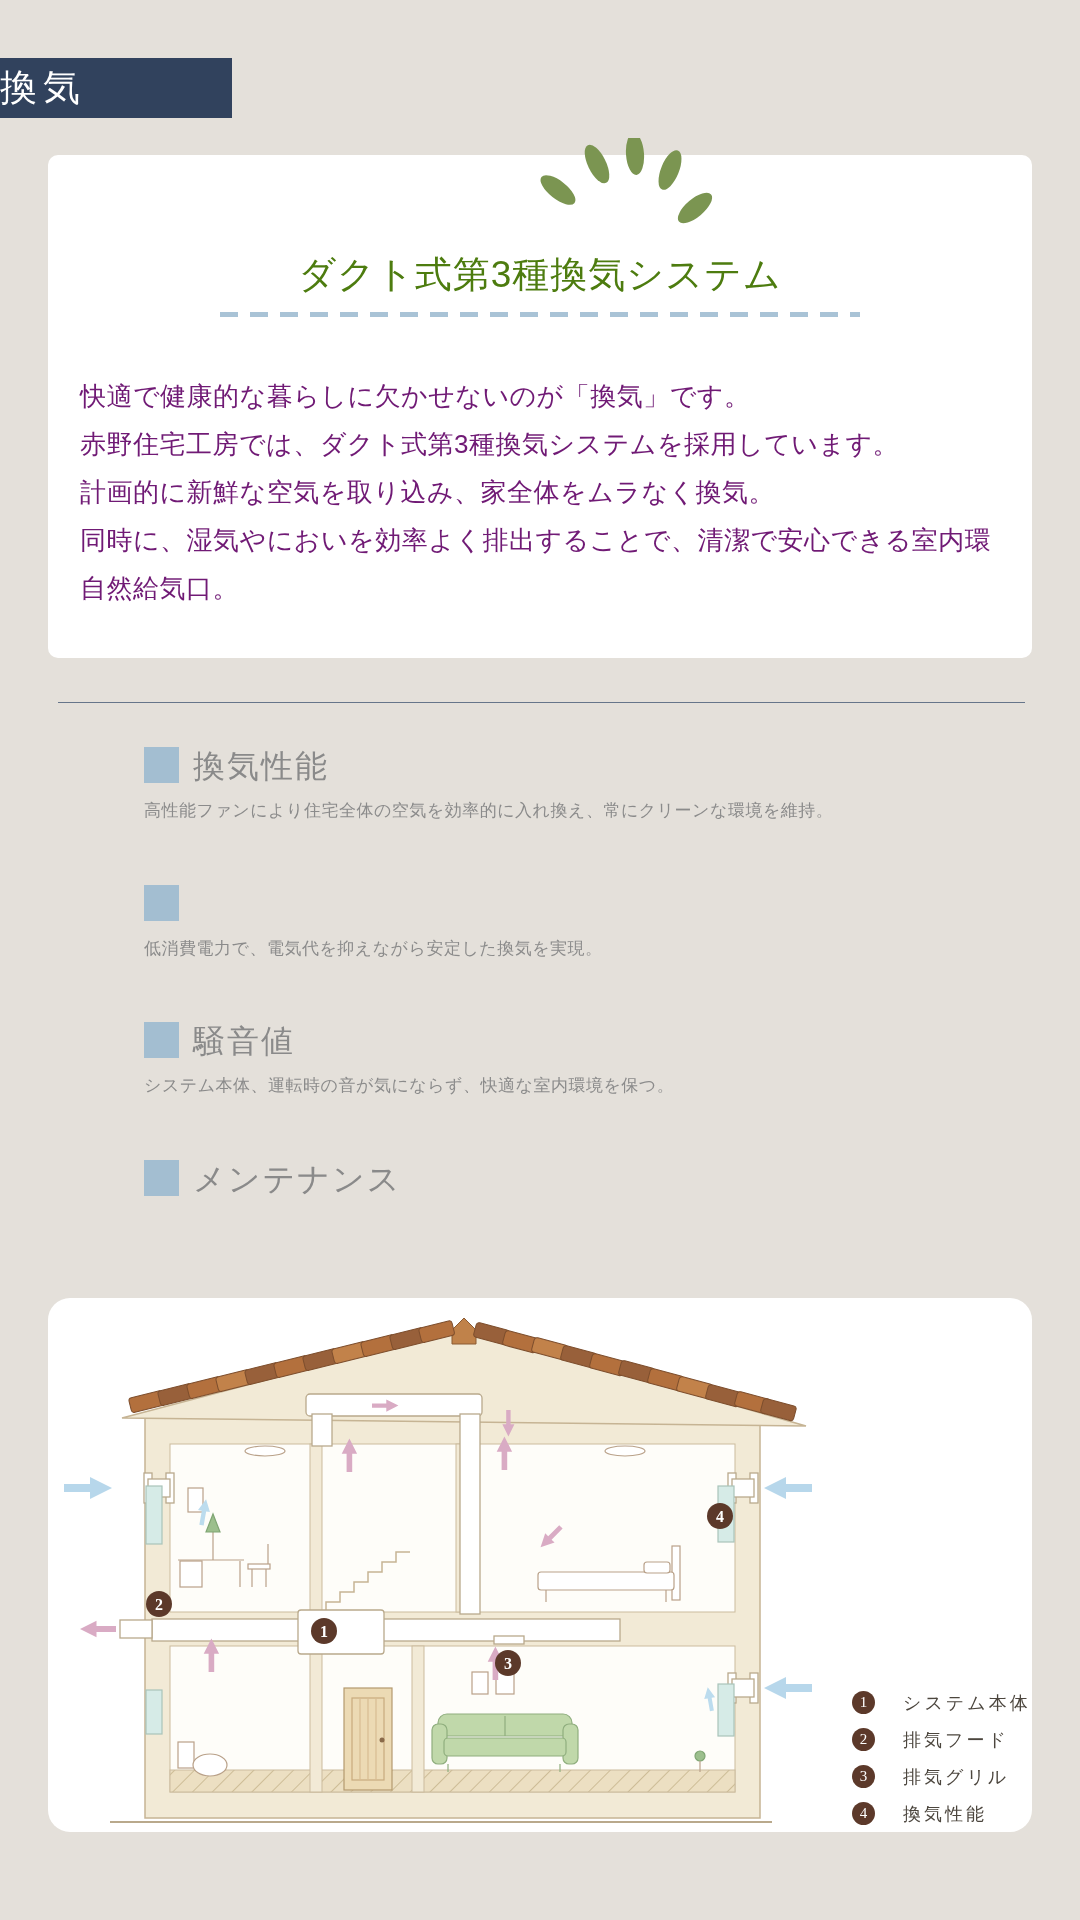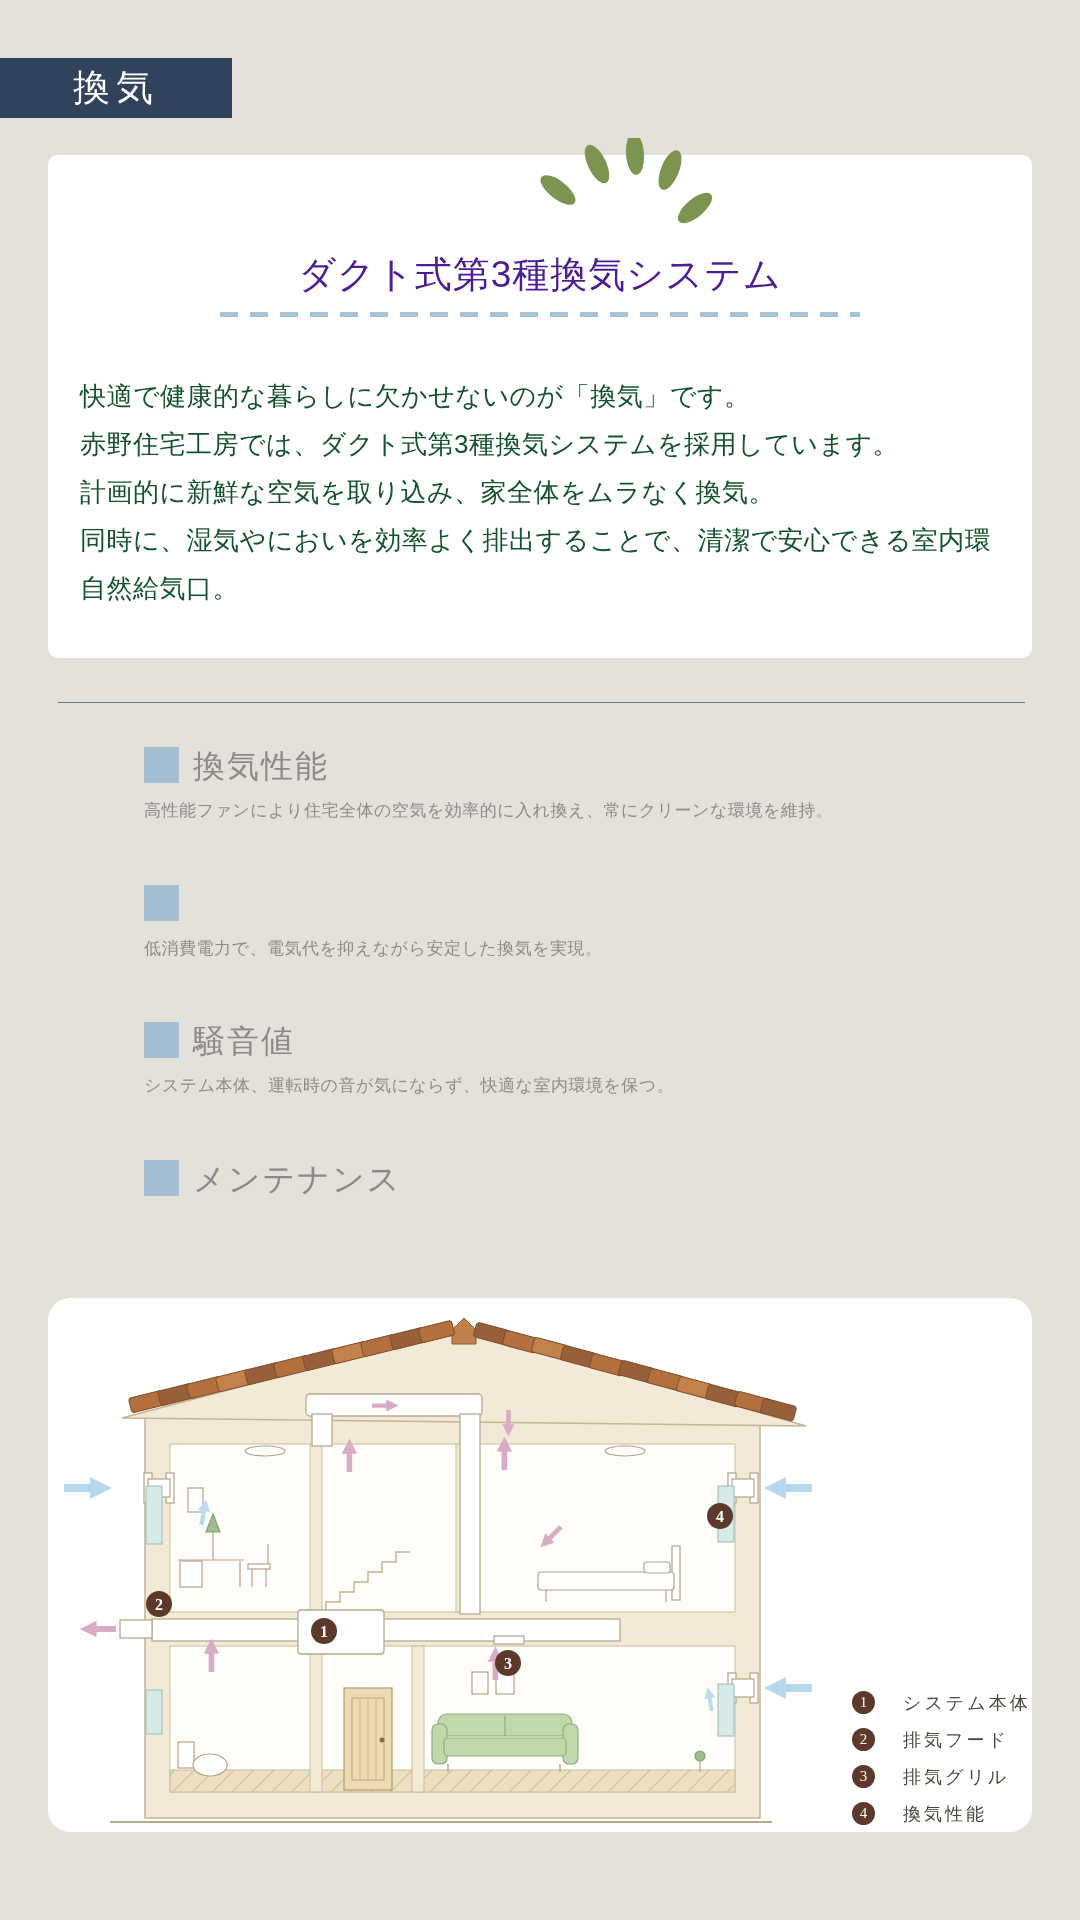--- a/index.html
+++ b/index.html
@@ -10,39 +10,39 @@
     overflow:hidden;
   }
   .abs{position:absolute;}
 
   
   .badge{
     left:0;top:58px;width:232px;height:60px;
     background:#31425d;color:#ffffff;
     font-family:"Liberation Serif","DejaVu Serif",serif;
     font-size:37px;letter-spacing:6px;
-    display:flex;align-items:center;justify-content:center;
+    display:flex;align-items:center;
   }
 
   
   .card1{
     left:48px;top:155px;width:984px;height:503px;
     background:#ffffff;border-radius:10px;
   }
   .intro-title{
     left:0;top:250px;width:1080px;text-align:center;
-    font-size:37px;color:#4c1d95;letter-spacing:1px;
+    font-size:37px;color:#4d7c0f;letter-spacing:1px;
   }
   .dash-line{
     left:220px;top:312px;width:640px;height:5px;
     background:repeating-linear-gradient(90deg,#a9c3d6 0 18px,transparent 18px 30px);
   }
   .intro-par{left:80px;top:372px;width:940px;}
   .intro-par p{
-    margin:0;font-size:26px;color:#14532d;line-height:48px;letter-spacing:0.5px;
+    margin:0;font-size:26px;color:#701a75;line-height:48px;letter-spacing:0.5px;
   }
   .leaves{left:530px;top:138px;width:200px;height:110px;}
 
   
   .divider{left:58px;top:702px;width:967px;height:1px;background:#66758a;}
 
   
   .feature{left:0;width:1080px;height:120px;margin-left:36px;}
   .f-square{position:absolute;left:108px;top:0;width:35px;height:36px;background:#a3bed1;}
   .f-title{position:absolute;left:157px;top:-2px;font-size:32px;color:#8a8a8a;letter-spacing:2px;}

